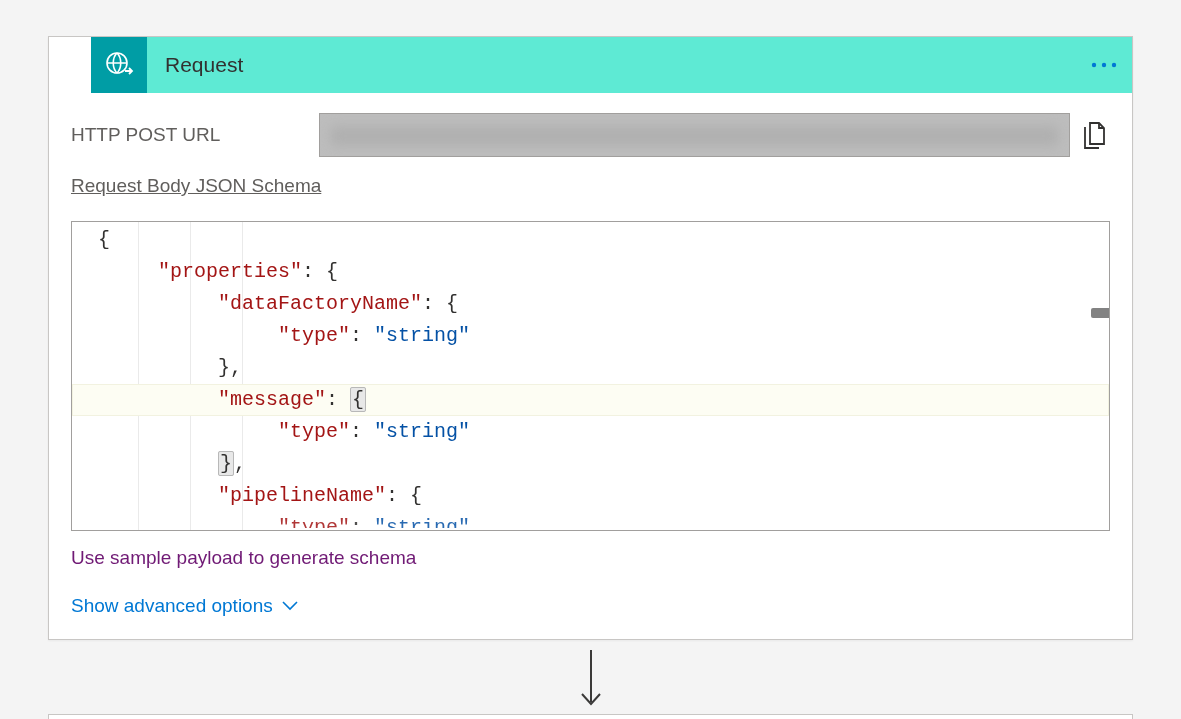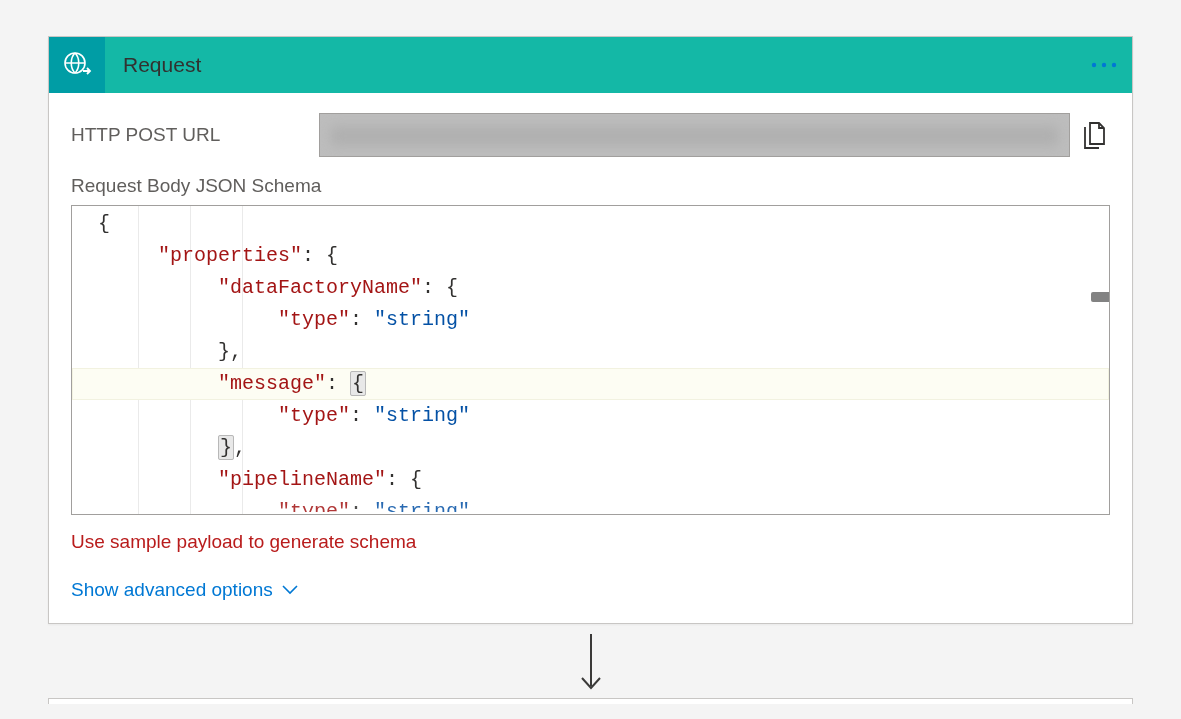--- a/index.html
+++ b/index.html
@@ -15,22 +15,23 @@
     padding: 36px 48px;
   }
   .card {
     background: #ffffff;
     border: 1px solid #c8c6c4;
     box-shadow: 0 1px 2px rgba(0,0,0,.05);
   }
   .card-header {
     display: flex;
     align-items: stretch;
-    background: #14b8a6;
+    background: #5eead4;
     height: 56px;
+    margin-left: 42px;
   }
   .card-header .icon-box {
     width: 56px;
     background: #009da5;
     display: flex;
     align-items: center;
     justify-content: center;
   }
   .card-header .title {
     flex: 1;
@@ -81,21 +82,22 @@
   }
   .copy-btn {
     width: 32px; height: 32px;
     cursor: pointer;
     display: flex; align-items:center; justify-content:center;
     color: #323130;
   }
   .section-label {
     font-size: 19px;
     color: #605e5c;
-    margin-bottom: 8px;
+    margin-bottom: 24px;
+    text-decoration: underline;
   }
   .code-box {
     border: 1px solid #a19f9d;
     height: 310px;
     position: relative;
     overflow: hidden;
     font-family: Consolas, "Courier New", monospace;
     font-size: 20px;
     line-height: 32px;
     background: #ffffff;
@@ -124,21 +126,21 @@
     border-radius: 2px;
   }
   .guide {
     position:absolute; top:0; bottom:0; width:1px; background:#eaeaea;
   }
   .link-row {
     margin-top: 16px;
     font-size: 19px;
   }
   .link-row a, .link-row .link {
-    color: #b91c1c;
+    color: #701a75;
     text-decoration: none;
     cursor: pointer;
   }
   .advanced {
     margin-top: 26px;
     display: flex;
     align-items: center;
     gap: 8px;
     font-size: 19px;
     color: #0078d4;

